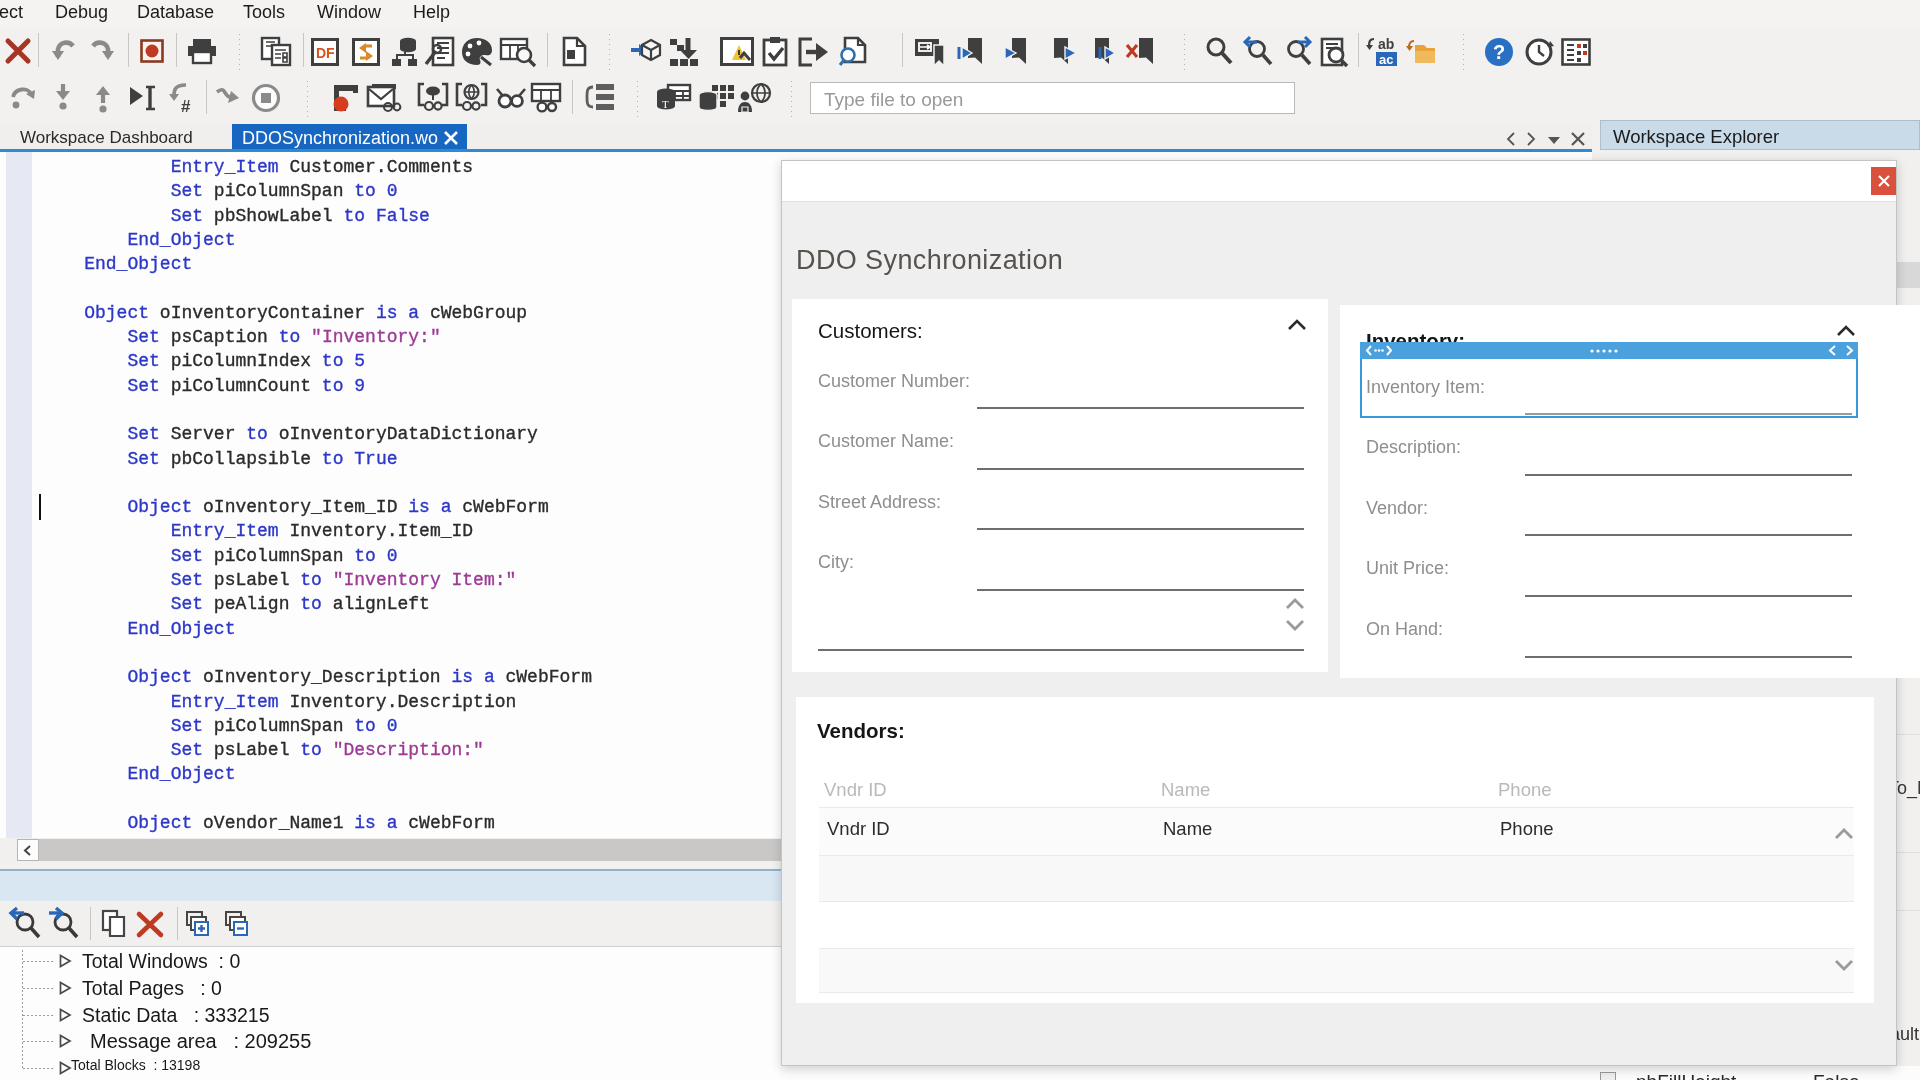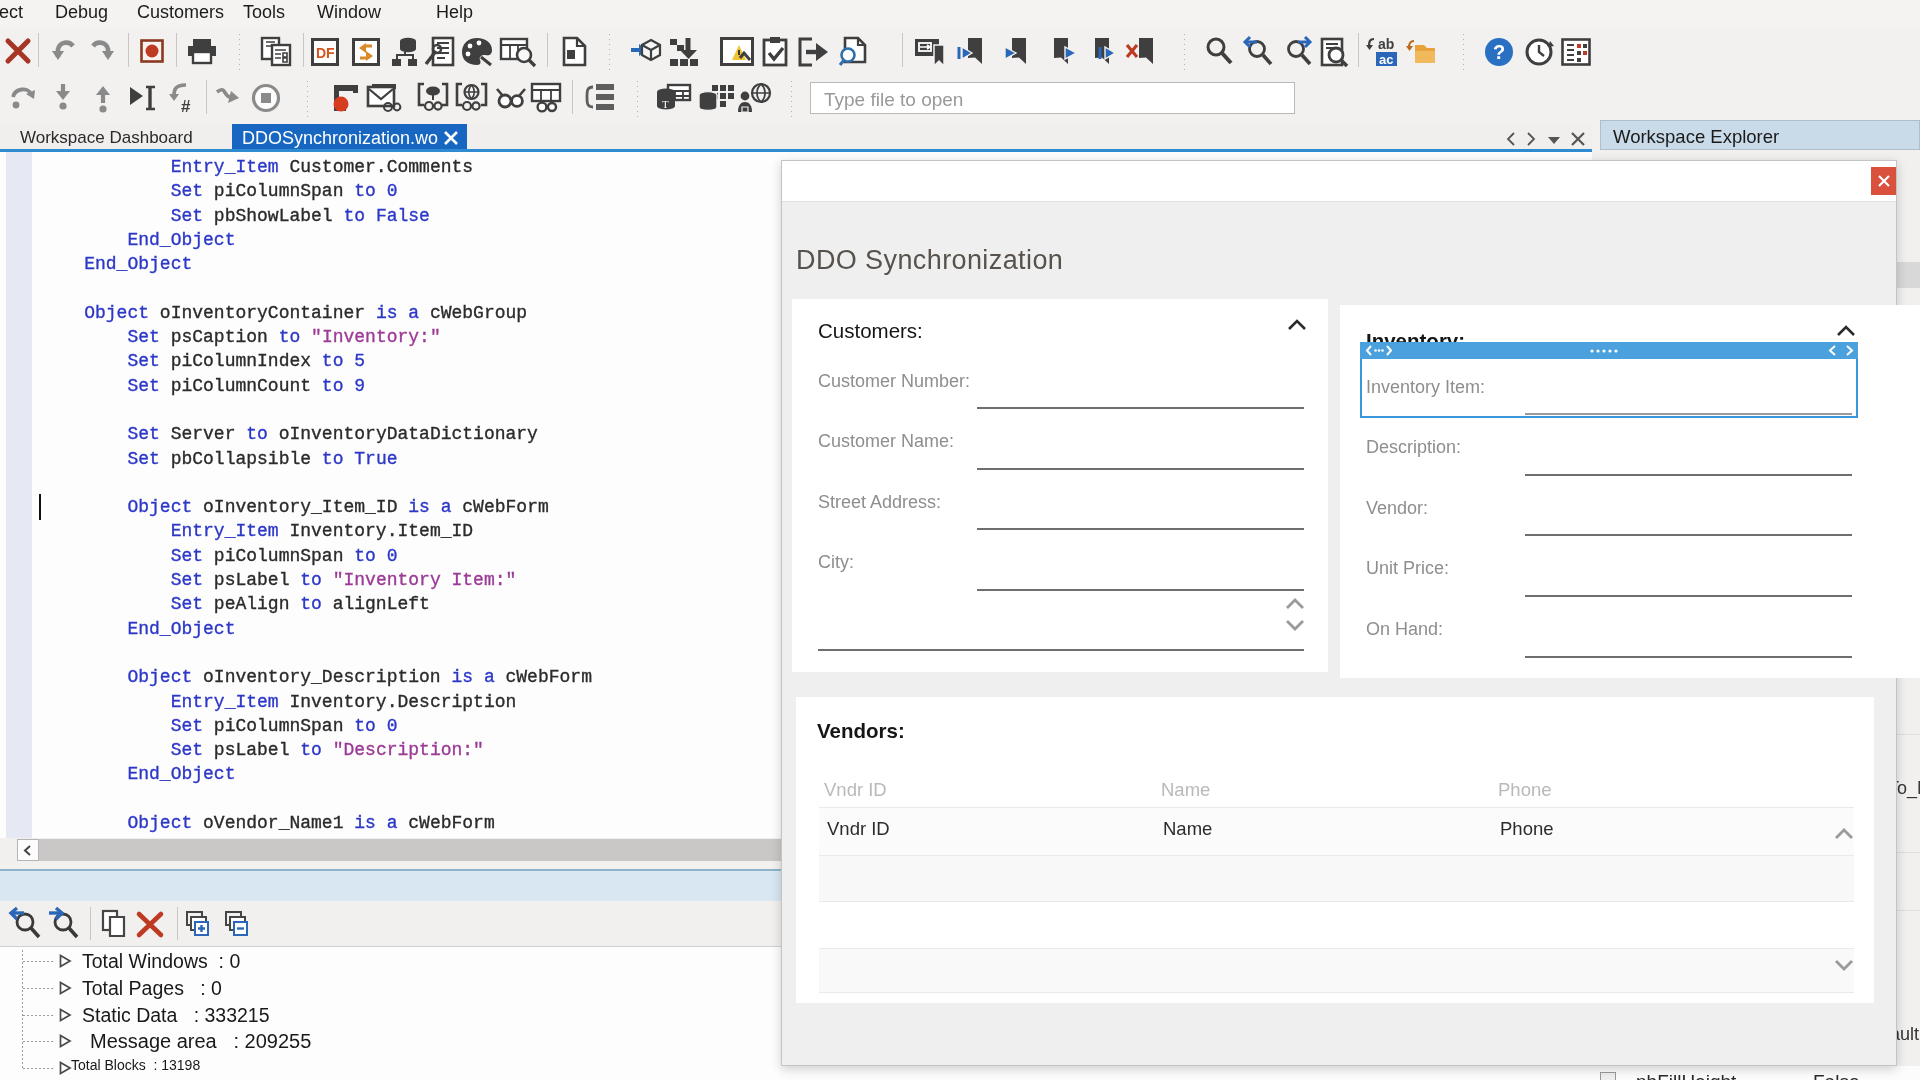--- a/index.html
+++ b/index.html
@@ -12,24 +12,24 @@
 .lbl{position:absolute;font-size:18px;color:#8e8e8e}
 .ul{position:absolute;height:2px;background:#6e6e6e}
 .gl{position:absolute;background:#eaeaea;height:1px}
 </style></head>
 <body>
 
 <div class="ab" style="left:0;top:0;width:1920px;height:27px;background:#f4f3f2"></div>
 <div class="ab" style="top:2px;font-size:18px;color:#1b1b1b">
  <span class="ab" style="left:-1px">ect</span>
  <span class="ab" style="left:55px">Debug</span>
- <span class="ab" style="left:137px">Customers</span>
+ <span class="ab" style="left:137px">Database</span>
  <span class="ab" style="left:243px">Tools</span>
  <span class="ab" style="left:317px">Window</span>
- <span class="ab" style="left:436px">Help</span>
+ <span class="ab" style="left:413px">Help</span>
 </div>
 
 <div class="ab" style="left:0;top:27px;width:1920px;height:97px;background:#f2f1f0" id="tbbg"></div>
 <div class="sep" style="left:38px;top:33px;height:34px"></div>
 <div class="sep" style="left:128px;top:33px;height:34px"></div>
 <div class="sep" style="left:176px;top:33px;height:34px"></div>
 <div class="sep" style="left:303px;top:33px;height:34px"></div>
 <div class="sep" style="left:547px;top:33px;height:34px"></div>
 <div class="sep" style="left:902px;top:33px;height:34px"></div>
 <div class="sep" style="left:1358px;top:33px;height:34px"></div>

